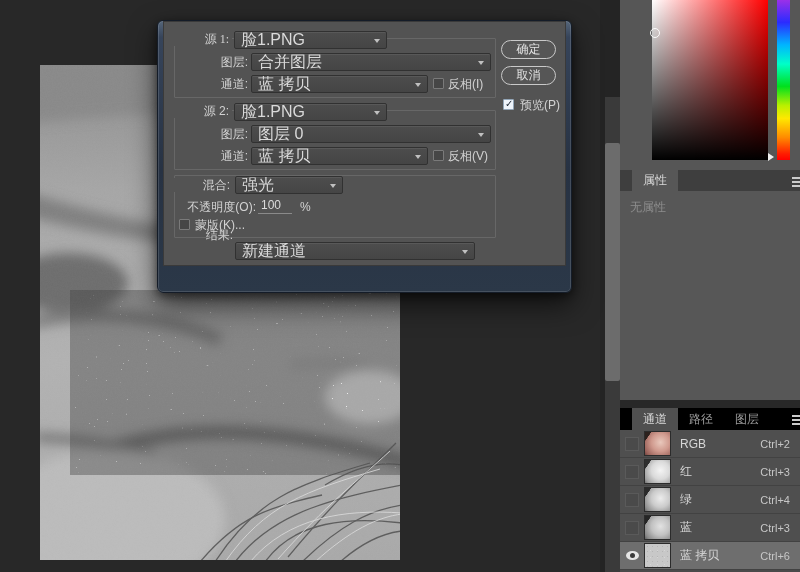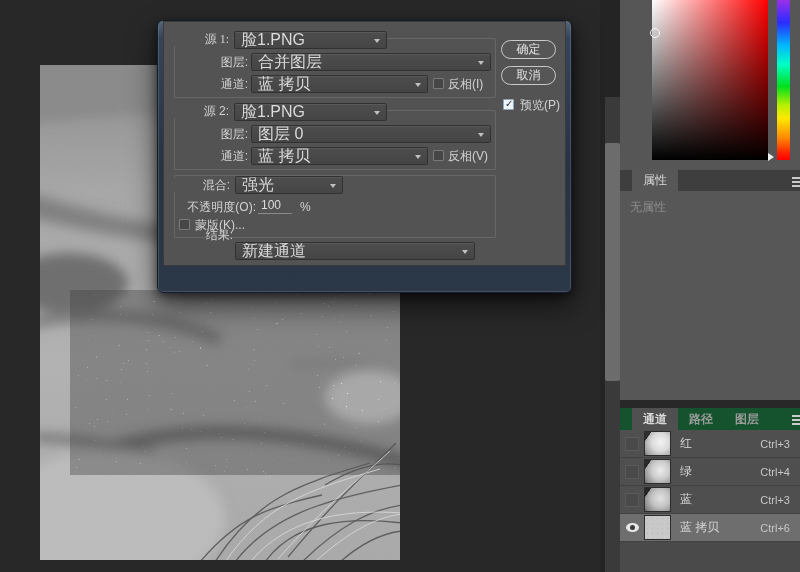--- a/index.html
+++ b/index.html
@@ -33,21 +33,21 @@
   .tab { display:inline-block; height:21px; line-height:21px; padding:0 11px; font-size:12px; color:#9b9b9b; }
   .tab.active { background:#575757; color:#d9d9d9;margin-left:12px; }
   .panel-menu { position:absolute; left:172px; top:7px; width:14px; }
   .panel-menu i { display:block; height:2px; background:#cbcbcb; margin-bottom:2px; }
 
   #props-panel { position:absolute; left:0; top:170px; width:180px; height:230px; }
   .props-body { position:absolute; top:21px; bottom:0; width:100%; background:#575757;
     color:#8d8d8d; font-size:12px; padding:8px 0 0 10px; }
 
   #channels-panel { position:absolute; left:0; top:408px; width:180px; height:164px; background:#4a4a4a; }
-  #channels-tabs { position:absolute; left:0; top:0; width:100%; height:24px; background:#14532d; white-space:nowrap;font-weight:bold; }
+  #channels-tabs { position:absolute; left:0; top:0; width:100%; height:24px; background:#000000; white-space:nowrap; }
   #channels-tabs .tab { height:22px; line-height:22px; }
   #channels-tabs .tab.active { background:#505050; color:#d9d9d9; }
   #channel-rows { position:absolute; top:22px; left:0; right:0; }
   .ch-row { height:28px; display:flex; align-items:center; background:#4f4f4f; border-bottom:1px solid #424242; }
   .ch-row.selected { background:#6e6e6e; }
   .eye-cell { width:24px; display:flex; justify-content:center; align-items:center; flex:none; }
   .eye { width:13px; height:9px; background:#e6e6e6; border-radius:50%; position:relative; }
   .eye .pupil { position:absolute; left:4px; top:2px; width:5px; height:5px; background:#3a3a3a; border-radius:50%; }
   .eye-cell.off::after { content:""; width:12px; height:12px; border:1px solid #5a5a5a; background:#4a4a4a; }
   .thumb { width:27px; height:25px; border:1px solid #2b2b2b; margin-right:9px; flex:none; }
@@ -187,20 +187,28 @@
   </div>
 
   <div id="channels-panel">
     <div class="tab-bar" id="channels-tabs"><div class="tab active">通道</div><div class="tab">路径</div><div class="tab">图层</div><div class="panel-menu">
           <i></i>
           <i></i>
           <i></i>
         </div></div>
     <div class="panel-menu" style="top:415px; position:absolute;"></div>
     <div id="channel-rows">
+  <div class="ch-row">
+    <span class="eye-cell off">
+      
+    </span>
+    <span class="thumb t-rgb"></span>
+    <span class="ch-name">RGB</span>
+    <span class="ch-key">Ctrl+2</span>
+  </div>
 
   <div class="ch-row">
     <span class="eye-cell off">
       
     </span>
     <span class="thumb t-red"></span>
     <span class="ch-name">红</span>
     <span class="ch-key">Ctrl+3</span>
   </div>
 

